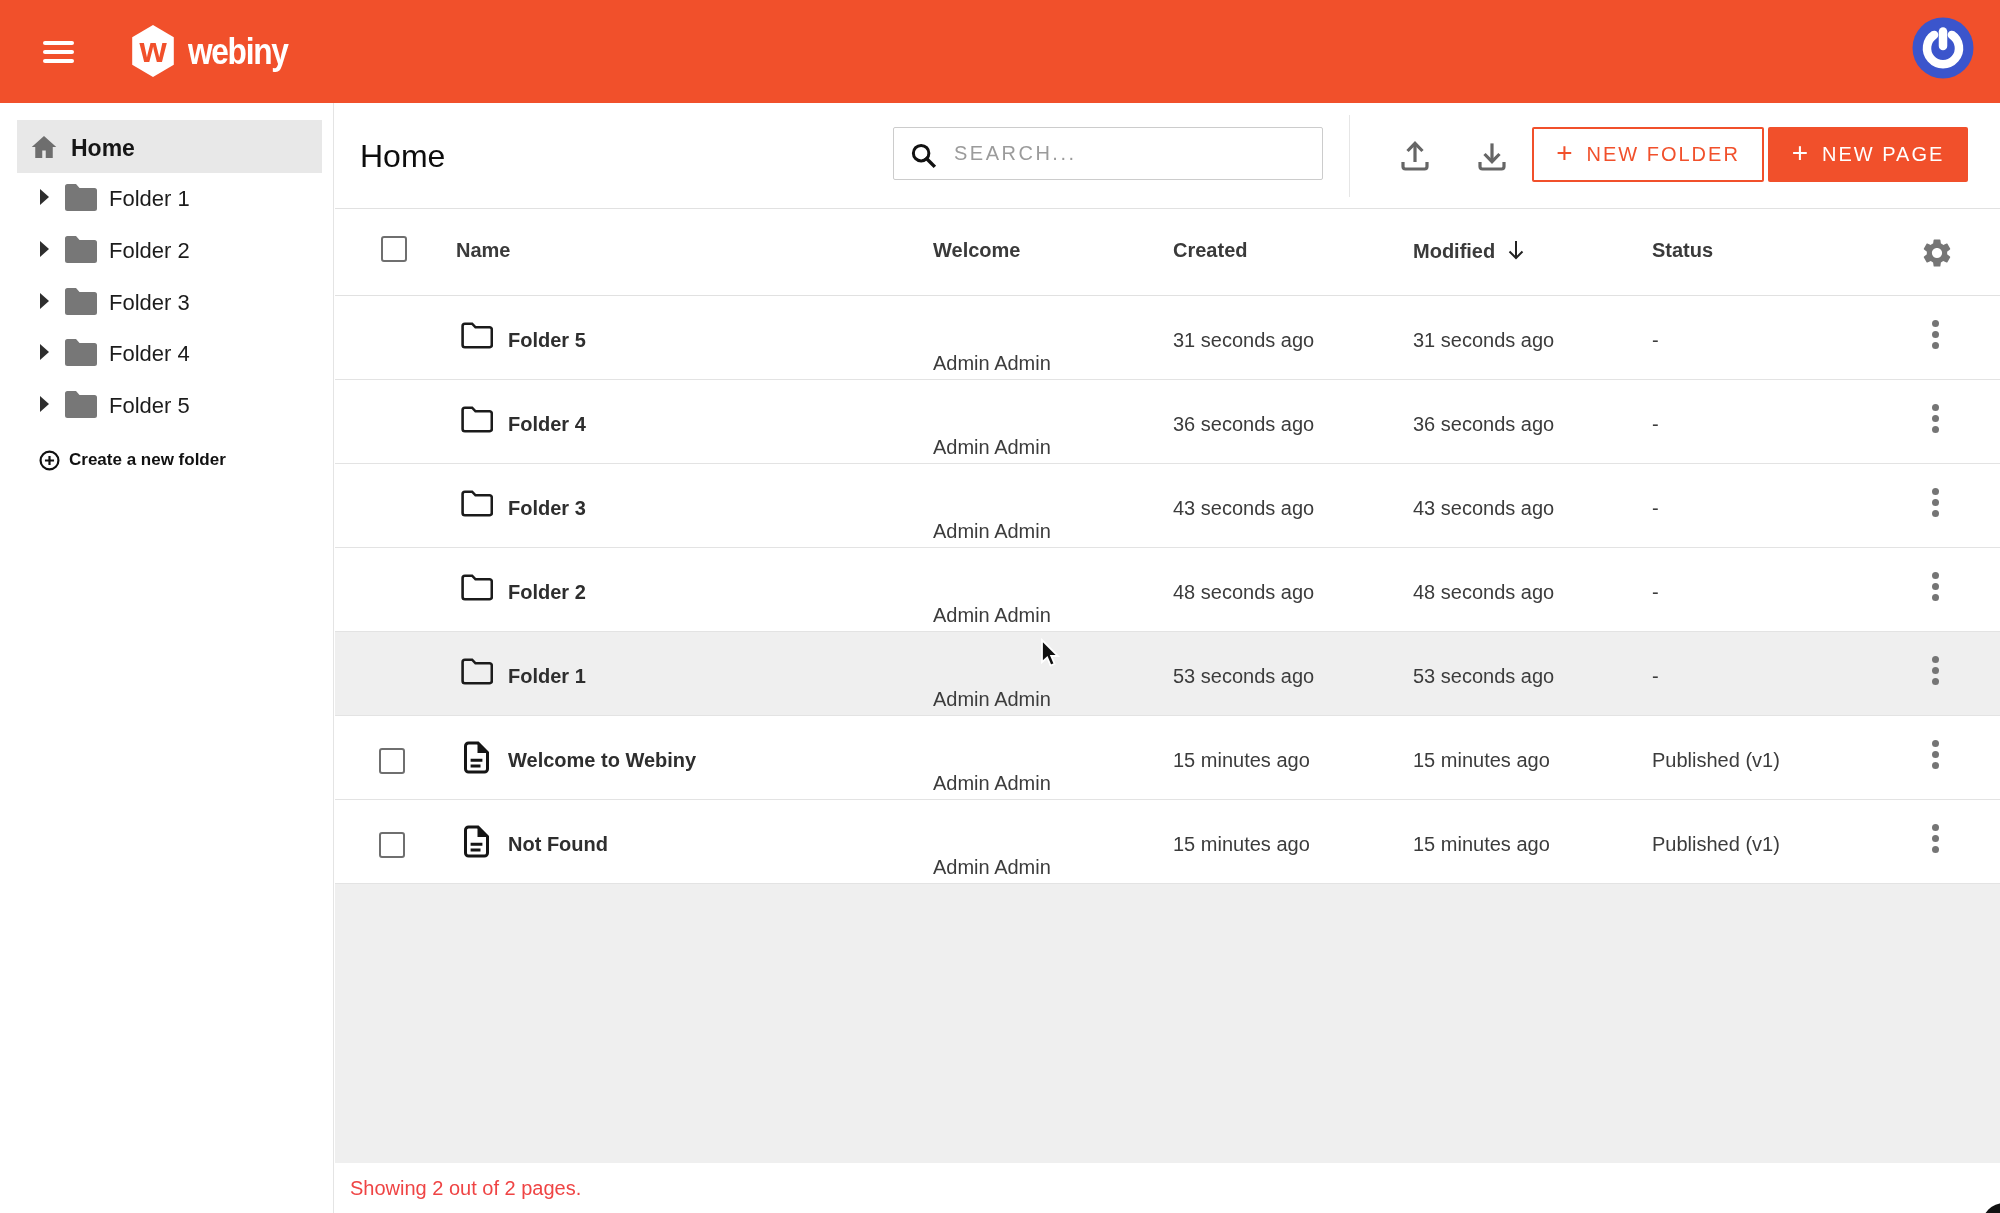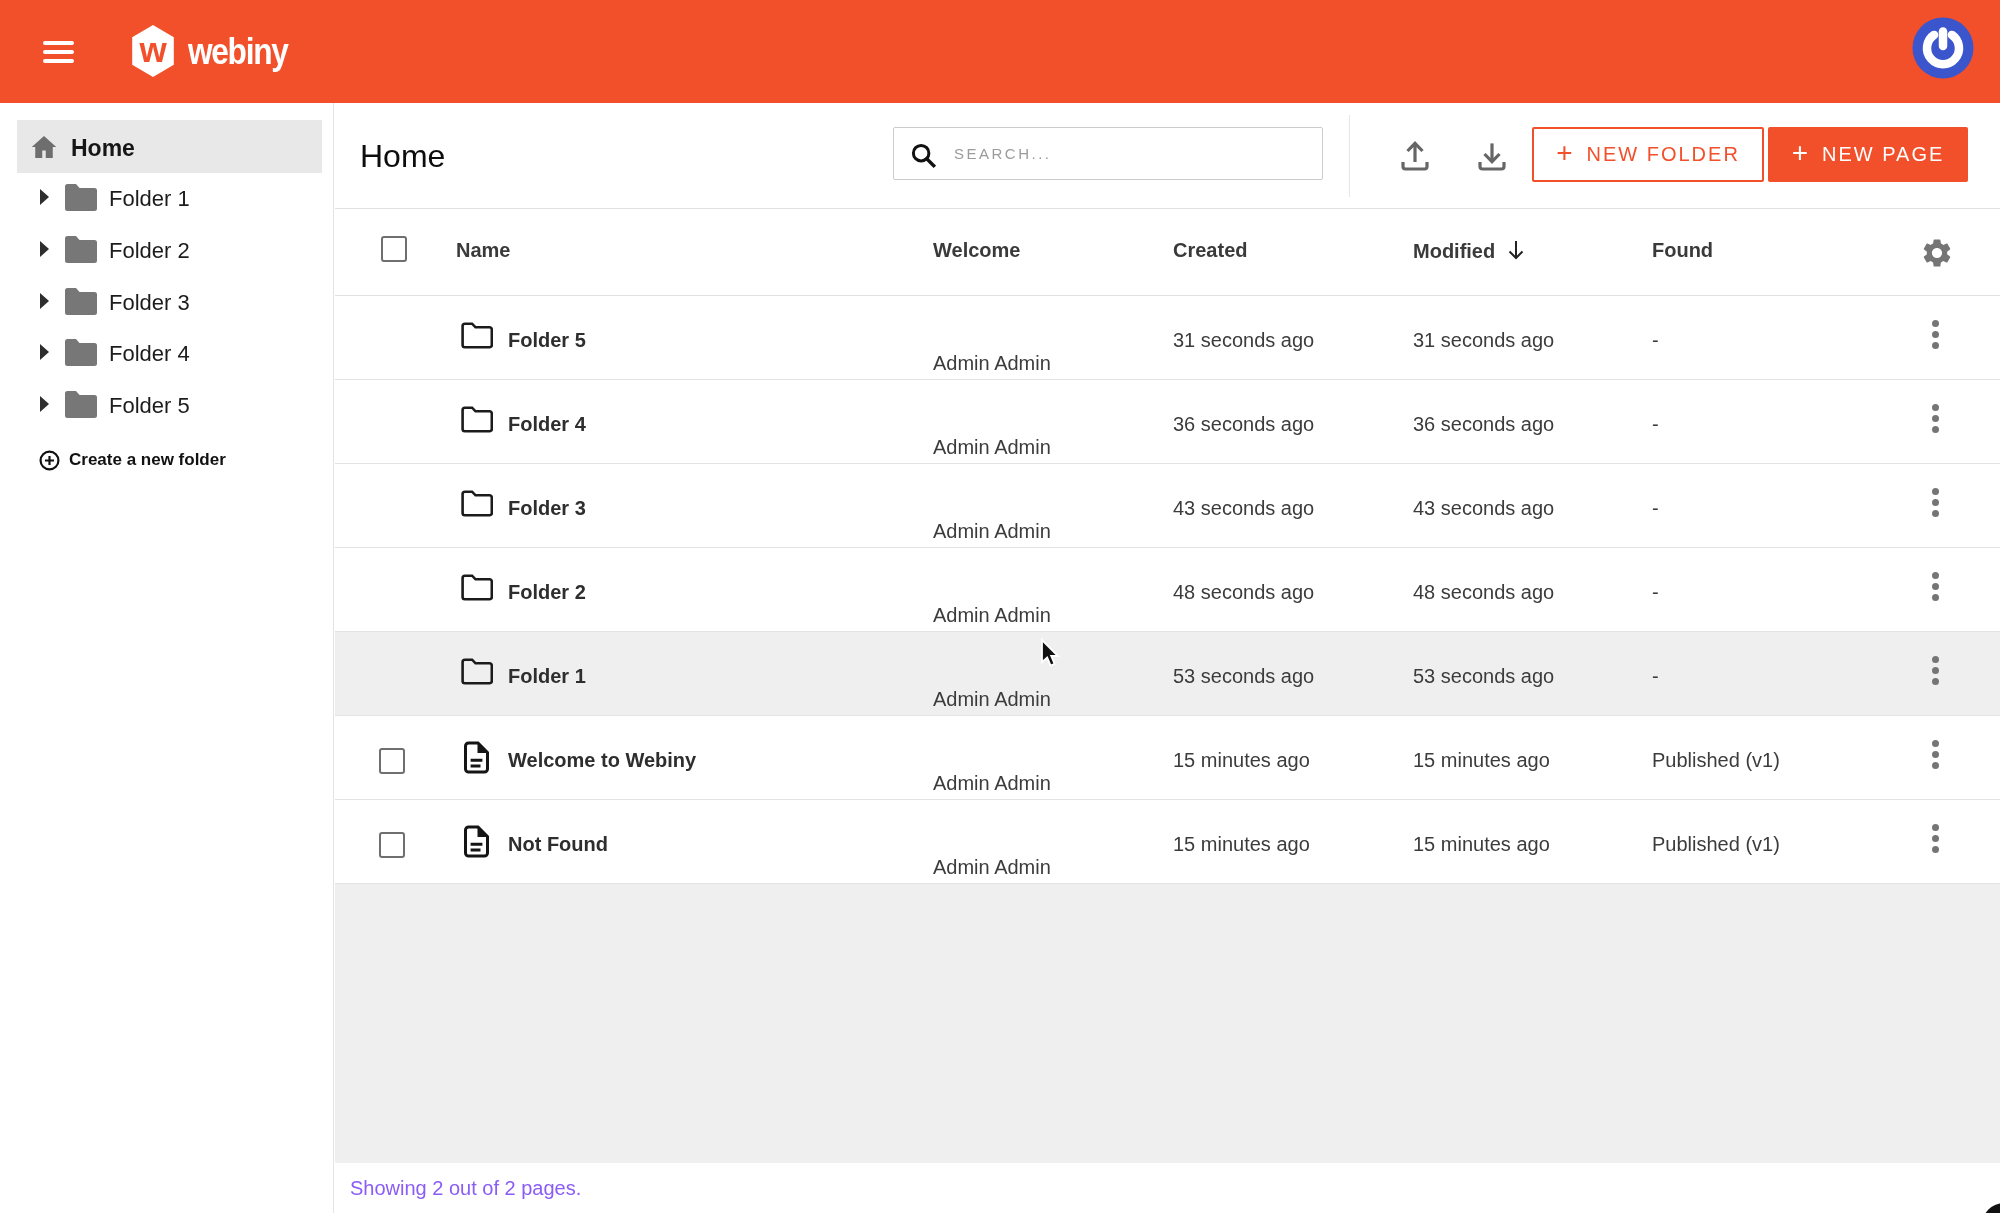--- a/index.html
+++ b/index.html
@@ -23,21 +23,21 @@
 .tree-item .caret { margin-left:40px; width:0; height:0; border-left:9px solid #2e2e2e; border-top:8px solid transparent; border-bottom:8px solid transparent; }
 .tree-item .ficon { margin-left:16px; }
 .tree-item .txt { margin-left:12px; padding-top:4px; font-size:22px; color:#1c1c1c; }
 .create-item { position:absolute; left:39px; top:341px; height:32px; display:flex; align-items:center; }
 .create-item .txt { margin-left:9px; font-size:17px; font-weight:bold; color:#111; }
 
 .main { position:absolute; left:335px; top:103px; width:1665px; height:1110px; background:#fff; }
 .toolbar { position:absolute; left:0; top:0; width:1665px; height:106px; border-bottom:1px solid #e1e1e1; }
 .title { position:absolute; left:25px; top:35px; font-size:32px; color:#0d0d0d; }
 .search { position:absolute; left:558px; top:24px; width:430px; height:53px; border:1px solid #ccc; border-radius:2px; display:flex; align-items:center; }
-.search .ph { margin-left:60px; font-size:15px; letter-spacing:2.5px; color:#9b9b9b; }
+.search .ph { margin-left:60px; font-size:20px; letter-spacing:2.5px; color:#9b9b9b; }
 .vdiv { position:absolute; left:1014px; top:12px; width:1px; height:82px; background:#e6e6e6; }
 .icnbtn { position:absolute; top:37px; }
 .btn { position:absolute; top:24px; height:55px; border-radius:2px; font-size:20px; letter-spacing:2px; display:flex; align-items:center; justify-content:center; }
 .btn-folder { left:1197px; width:232px; border:2px solid #f1502b; color:#f1502b; background:#fff; }
 .btn-page { left:1433px; width:200px; background:#f1502b; color:#fff; }
 .btn .plus { font-size:28px; font-weight:400; margin-right:14px; margin-top:-3px; letter-spacing:0; }
 
 .thead { position:absolute; left:0; top:106px; width:1665px; height:87px; border-bottom:1px solid #e1e1e1; font-weight:bold; color:#3a3a3a; font-size:20px; }
 .thead .cb { position:absolute; left:46px; top:27px; }
 .col-name { position:absolute; left:121px; }
@@ -53,21 +53,21 @@
 .row .name { position:absolute; left:173px; top:33px; font-weight:bold; color:#2e2e2e; }
 .row .author { position:absolute; left:598px; top:44px;margin-top:12px; }
 .row .created { position:absolute; left:838px; top:33px; }
 .row .modified { position:absolute; left:1078px; top:33px; }
 .row .status { position:absolute; left:1317px; top:33px; }
 .dots { position:absolute; left:1597px; width:7px; }
 .dots i { display:block; width:7px; height:7px; border-radius:50%; background:#757575; margin-bottom:4px; }
 .cb { width:26px; height:26px; border:2px solid #6f6f6f; border-radius:3px; background:#fff; }
 .grayarea { position:absolute; left:0; top:781px; width:1665px; height:280px; background:#efefef; }
 .pfooter { position:absolute; left:0; top:1060px; width:1665px; height:50px; background:#fff; }
-.pfooter .txt { position:absolute; left:15px; top:14px; font-size:20px; color:#8b5cf6; }
+.pfooter .txt { position:absolute; left:15px; top:14px; font-size:20px; color:#ef4444; }
 .corner { position:absolute; left:1982px; top:1203px; width:44px; height:44px; background:#111; border-radius:50%; }
 </style>
 </head>
 <body>
 <div class="header">
   <div class="burger">
       <span></span>
       <span></span>
       <span></span>
     </div>
@@ -160,21 +160,21 @@
   </div>
 
   <div class="thead">
     <div class="cb"></div>
     <div class="col-name lbl abs">Name</div>
     <div class="col-author lbl abs">Welcome</div>
     <div class="col-created lbl abs">Created</div>
     <div class="col-modified lbl abs">Modified&nbsp; <svg width="20" height="22" viewBox="0 0 20 22" style="vertical-align:-3px">
           <path d="M10 2 V19 M3.5 12.5 L10 19 L16.5 12.5" stroke="#222" stroke-width="2" fill="none"></path>
         </svg></div>
-    <div class="col-status lbl abs">Found</div>
+    <div class="col-status lbl abs">Status</div>
     <svg class="abs" style="left:1585px; top:27px;" width="34" height="34" viewBox="0 0 24 24">
         <path fill="#757575" d="M19.14 12.94c.04-.3.06-.61.06-.94 0-.32-.02-.64-.07-.94l2.03-1.58c.18-.14.23-.41.12-.61l-1.92-3.32c-.12-.22-.37-.29-.59-.22l-2.39.96c-.5-.38-1.03-.7-1.62-.94l-.36-2.54c-.04-.24-.24-.41-.48-.41h-3.84c-.24 0-.43.17-.47.41l-.36 2.54c-.59.24-1.13.57-1.62.94l-2.39-.96c-.22-.08-.47 0-.59.22L2.74 8.87c-.12.21-.08.47.12.61l2.03 1.58c-.05.3-.09.63-.09.94s.02.64.07.94l-2.03 1.58c-.18.14-.23.41-.12.61l1.92 3.32c.12.22.37.29.59.22l2.39-.96c.5.38 1.03.7 1.62.94l.36 2.54c.05.24.24.41.48.41h3.84c.24 0 .44-.17.47-.41l.36-2.54c.59-.24 1.13-.56 1.62-.94l2.39.96c.22.08.47 0 .59-.22l1.92-3.32c.12-.22.07-.47-.12-.61l-2.01-1.58zM12 15.6c-1.98 0-3.6-1.62-3.6-3.6s1.62-3.6 3.6-3.6 3.6 1.62 3.6 3.6-1.62 3.6-3.6 3.6z"></path>
       </svg>
   </div>
 
   <div class="row" style="top:193px;">
     <svg class="icon" width="32" height="27" viewBox="0 0 32 27">
         <path d="M1.6 23 V4 a2.3 2.3 0 0 1 2.3-2.3 h7.2 l3.4 3.6 h14 A2.3 2.3 0 0 1 30.8 7.6 v15.4 a2.3 2.3 0 0 1-2.3 2.3 H3.9 A2.3 2.3 0 0 1 1.6 23 Z" fill="none" stroke="#1b1b1b" stroke-width="2.6"></path>
       </svg>
     <div class="name">Folder 5</div>

